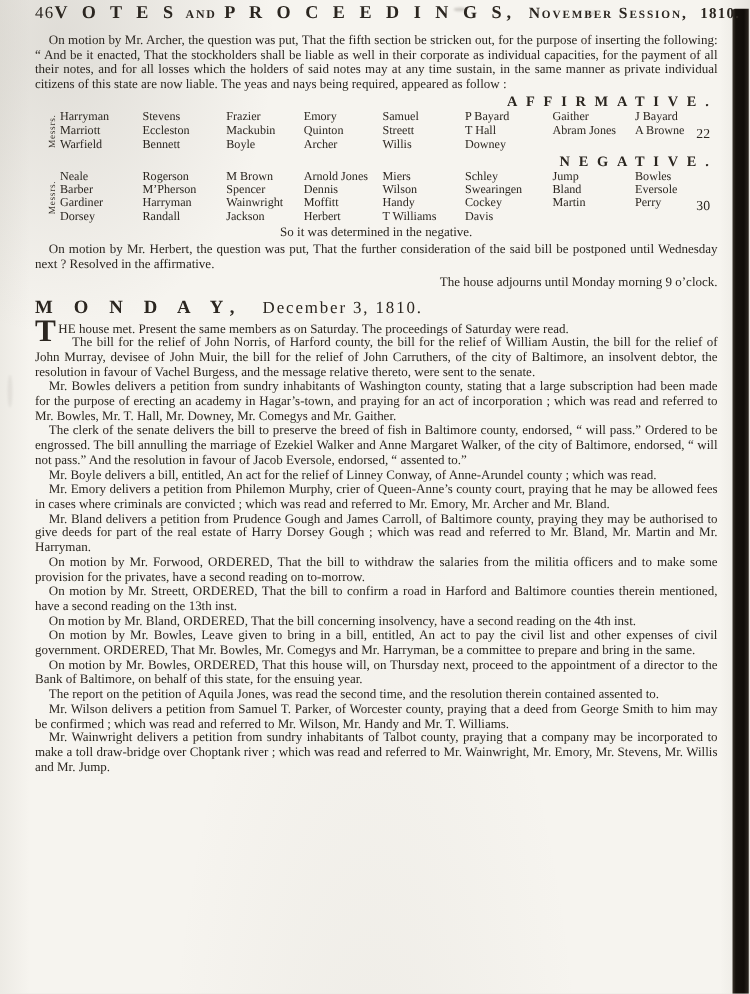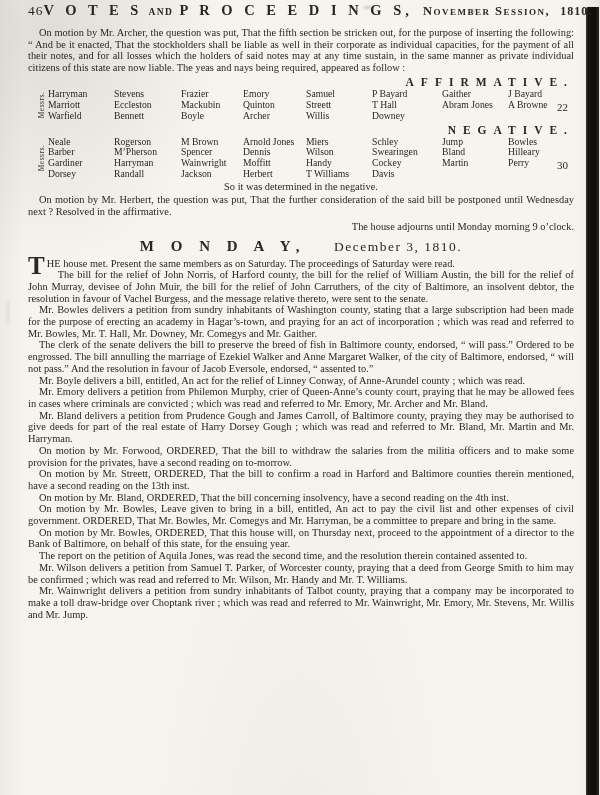--- a/index.html
+++ b/index.html
@@ -56,21 +56,21 @@
   .vote-grid {
     display:grid;
     grid-template-columns: 66px 67px 62px 63px 66px 70px 66px 76px;
     margin-left:12px; padding-top:1px;
     font-size:9.7px; line-height:10.9px;
   }
   .vote-col span { display:block; white-space:nowrap; }
   .vote-count { position:absolute; right:6px; bottom:9px; font-size:11px; }
 
   
-  .day-heading { display:flex; justify-content:center; align-items:baseline; gap:28px; margin:5px 0 3px 0; }
+  .day-heading { display:flex; justify-content:flex-start; align-items:baseline; gap:16px; margin:5px 0 3px 0; }
   .day-word { font-size:15px; letter-spacing:6.5px; font-weight:bold; }
   .day-date { font-size:13.5px; letter-spacing:1.5px; }
 
   .firstline { text-indent:0; }
   .dropcap {
     float:left; font-size:25px; line-height:19px;
     padding:0 2px 0 0; margin-top:-2px; font-weight:bold;
   }
 </style>
 </head>
@@ -183,21 +183,21 @@
           <span>Cockey</span>
           <span>Davis</span>
         </div>
         <div class="vote-col">
           <span>Jump</span>
           <span>Bland</span>
           <span>Martin</span>
         </div>
         <div class="vote-col">
           <span>Bowles</span>
-          <span>Hilleary</span>
+          <span>Eversole</span>
           <span>Perry</span>
         </div>
       </div>
       <span class="vote-count">30</span>
     </div>
 
     <div class="center-line">So it was determined in the negative.</div>
 
     <p class="body-p">On motion by Mr. Herbert, the question was put, That the further consideration of the said bill be postponed until Wednesday next ?  Resolved in the affirmative.</p>
 

